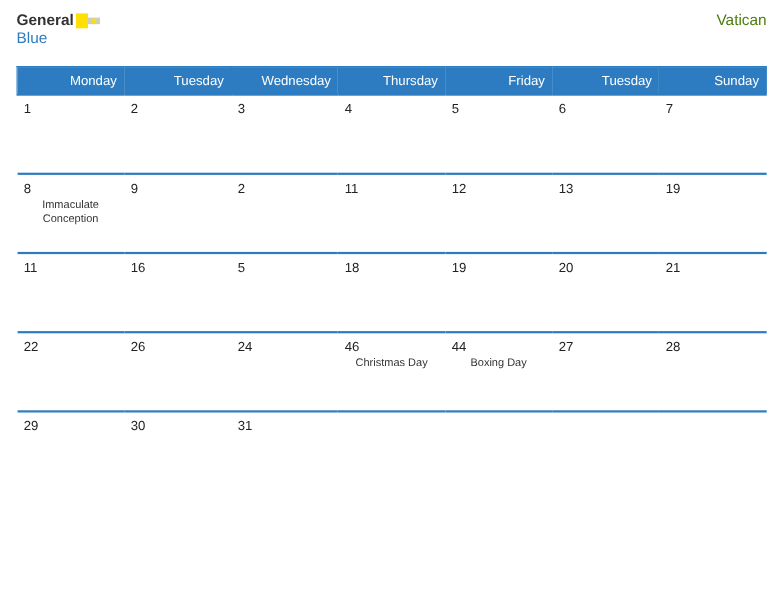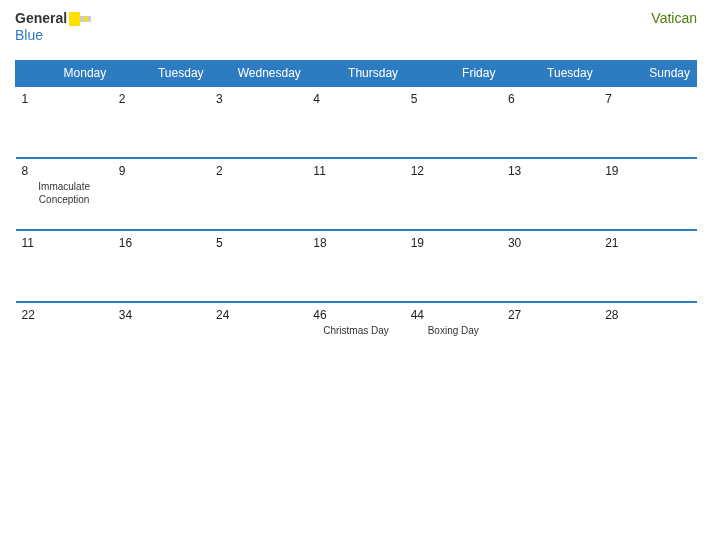--- a/index.html
+++ b/index.html
@@ -181,46 +181,61 @@
           <td>
             <span class="day-num">5</span>
           </td>
           <td>
             <span class="day-num">18</span>
           </td>
           <td>
             <span class="day-num">19</span>
           </td>
           <td>
-            <span class="day-num">30</span>
+            <span class="day-num">20</span>
           </td>
           <td>
             <span class="day-num">21</span>
           </td>
         </tr>
         <tr>
           <td>
             <span class="day-num">22</span>
           </td>
           <td>
-            <span class="day-num">34</span>
+            <span class="day-num">26</span>
           </td>
           <td>
             <span class="day-num">24</span>
           </td>
           <td>
             <span class="day-num">46</span>
             <span class="event-name">Christmas Day</span>
           </td>
           <td>
             <span class="day-num">44</span>
             <span class="event-name">Boxing Day</span>
           </td>
           <td>
             <span class="day-num">27</span>
           </td>
           <td>
             <span class="day-num">28</span>
           </td>
+        </tr>
+        <tr>
+          <td>
+            <span class="day-num">29</span>
+          </td>
+          <td>
+            <span class="day-num">30</span>
+          </td>
+          <td>
+            <span class="day-num">31</span>
+          </td>
+          <td></td>
+          <td></td>
+          <td></td>
+          <td></td>
         </tr>
       </tbody>
   </table>
 </div>
 
 </body></html>

